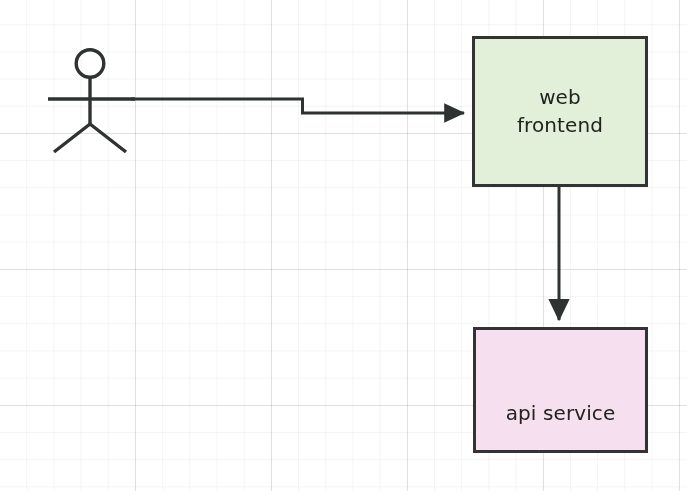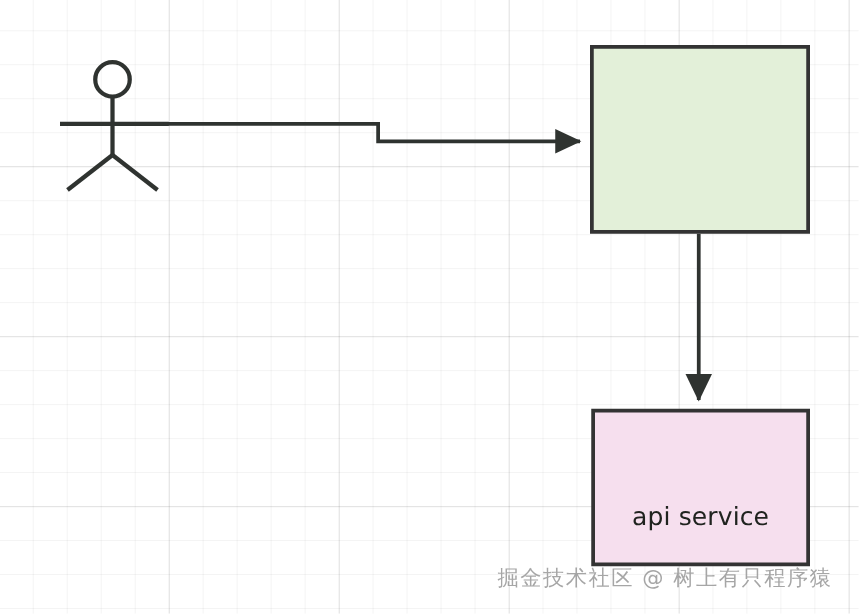--- a/index.html
+++ b/index.html
@@ -116,18 +116,19 @@
     <g>
       <path d="M 559 187 L 559 320" fill="none" stroke="#2f3330" stroke-width="3" stroke-linecap="butt" marker-end="url(#arrow-down)"></path>
     </g>
 
     <g>
       <rect x="474.5" y="328.5" width="172" height="123" fill="#f6dfee" stroke="#333333" stroke-width="3"></rect>
     </g>
 
   </svg>
 
+  <div class="node-label" id="web-frontend-box-label">web
+frontend</div>
 
   <div class="node-label" id="api-service-box-label">api service</div>
 
-  <div id="watermark">掘金技术社区 @ 树上有只程序猿</div>
 
 </div>
 
 </body></html>

